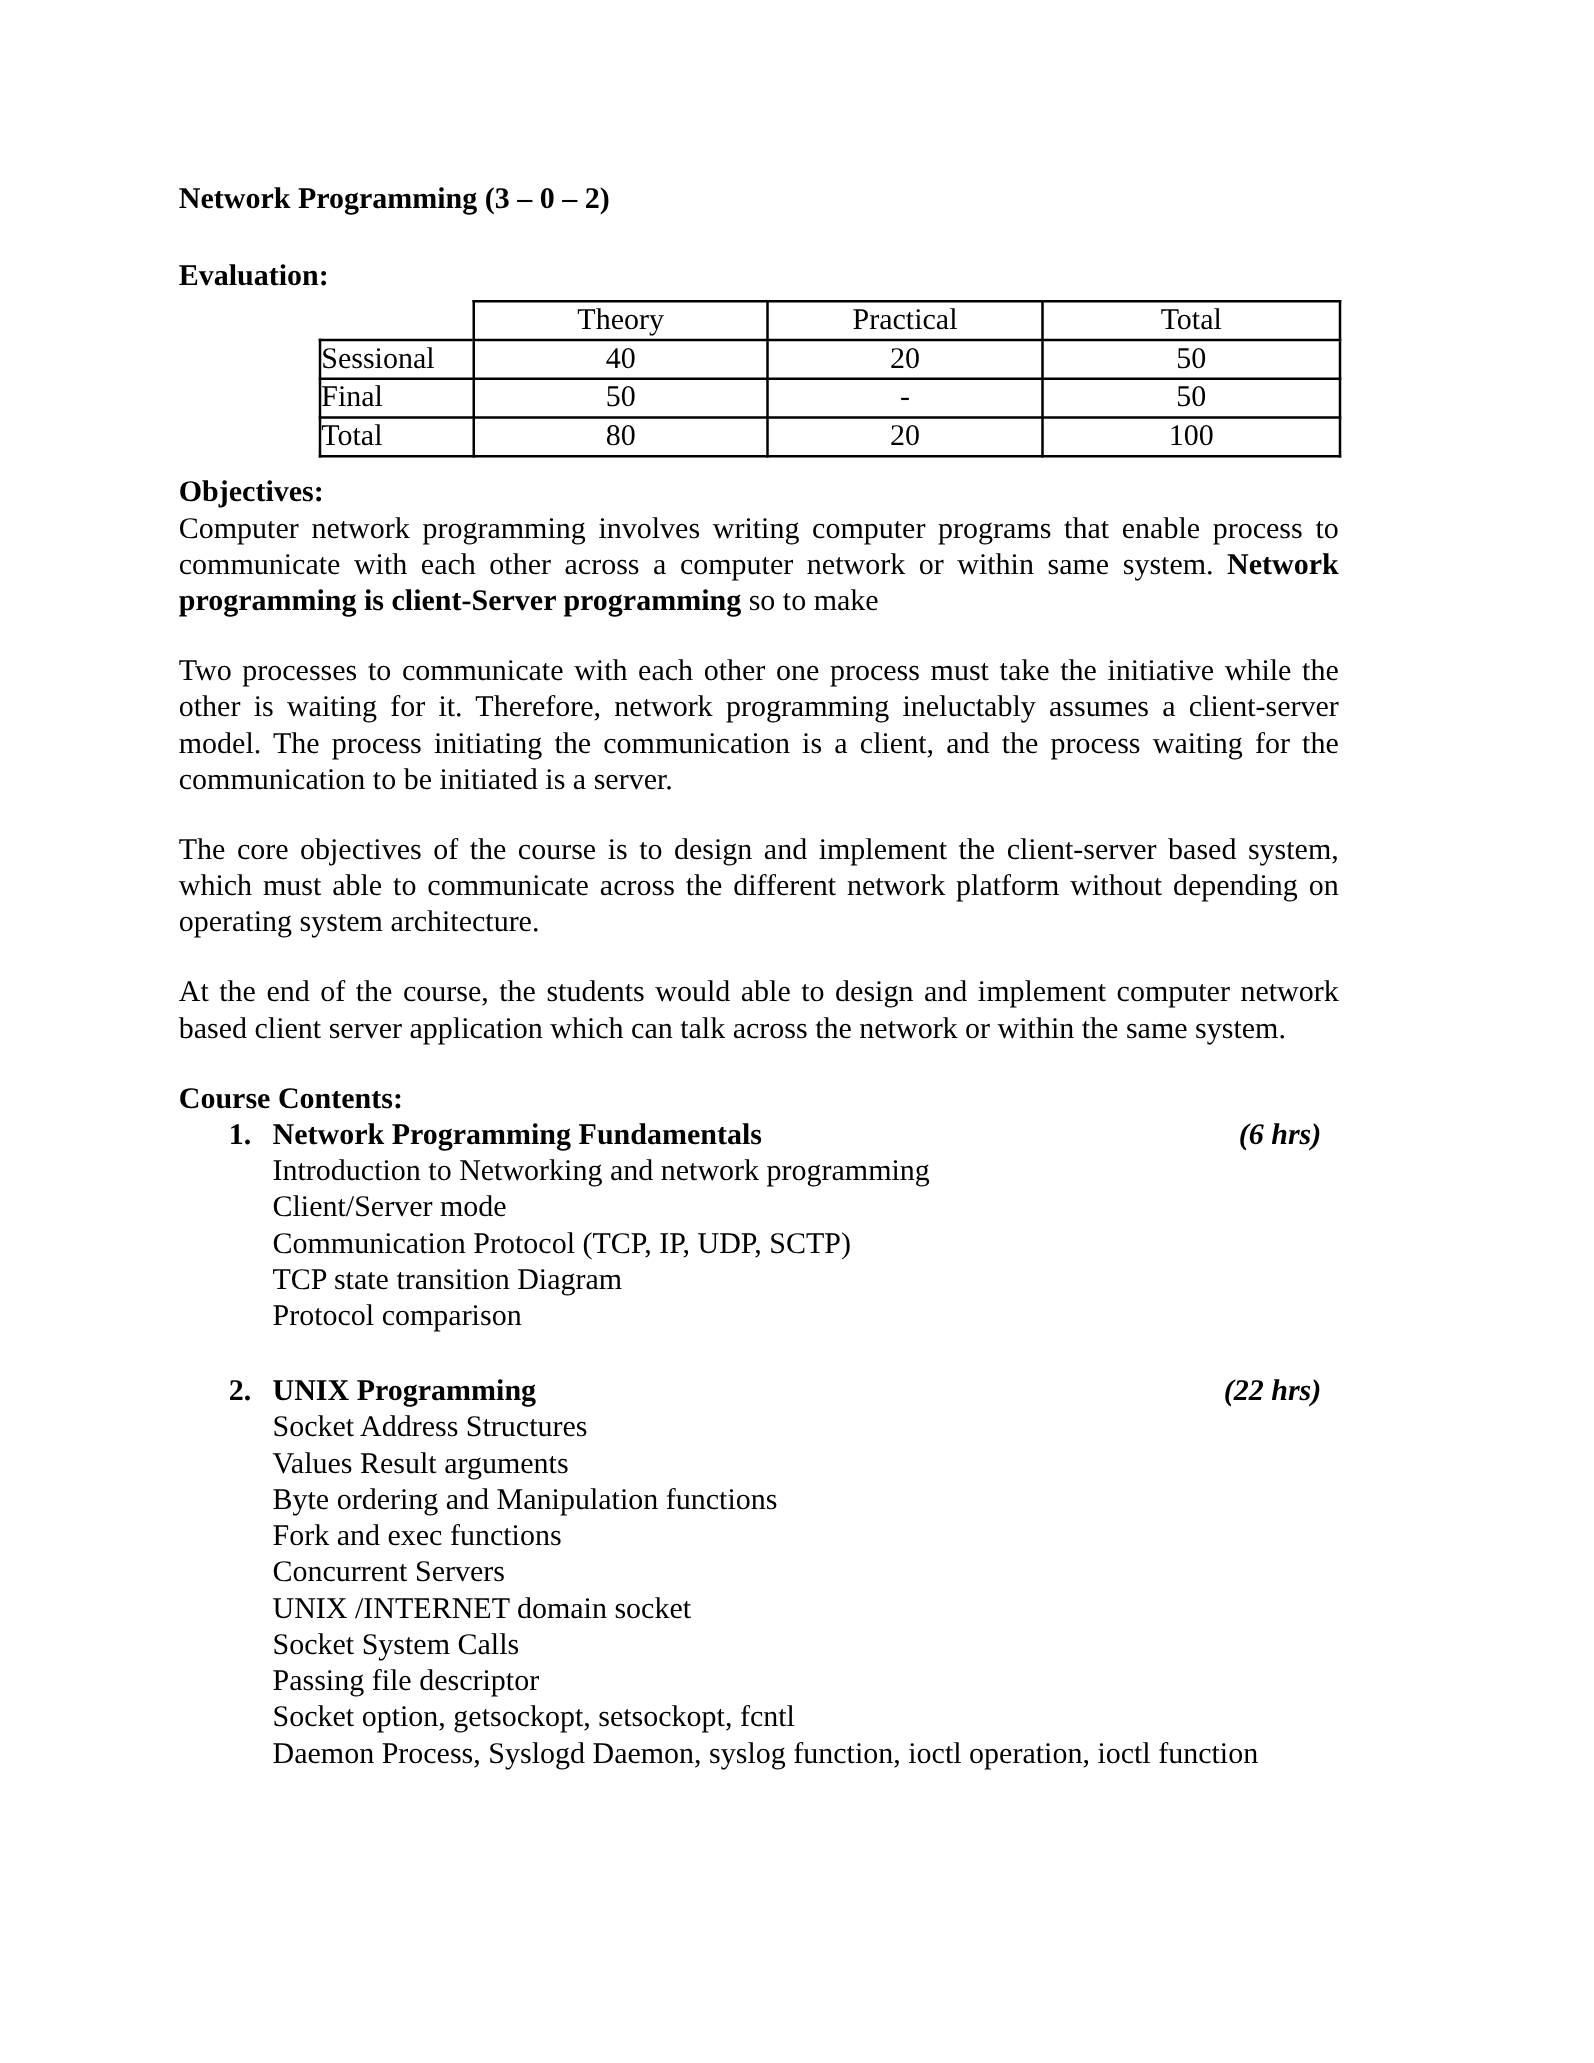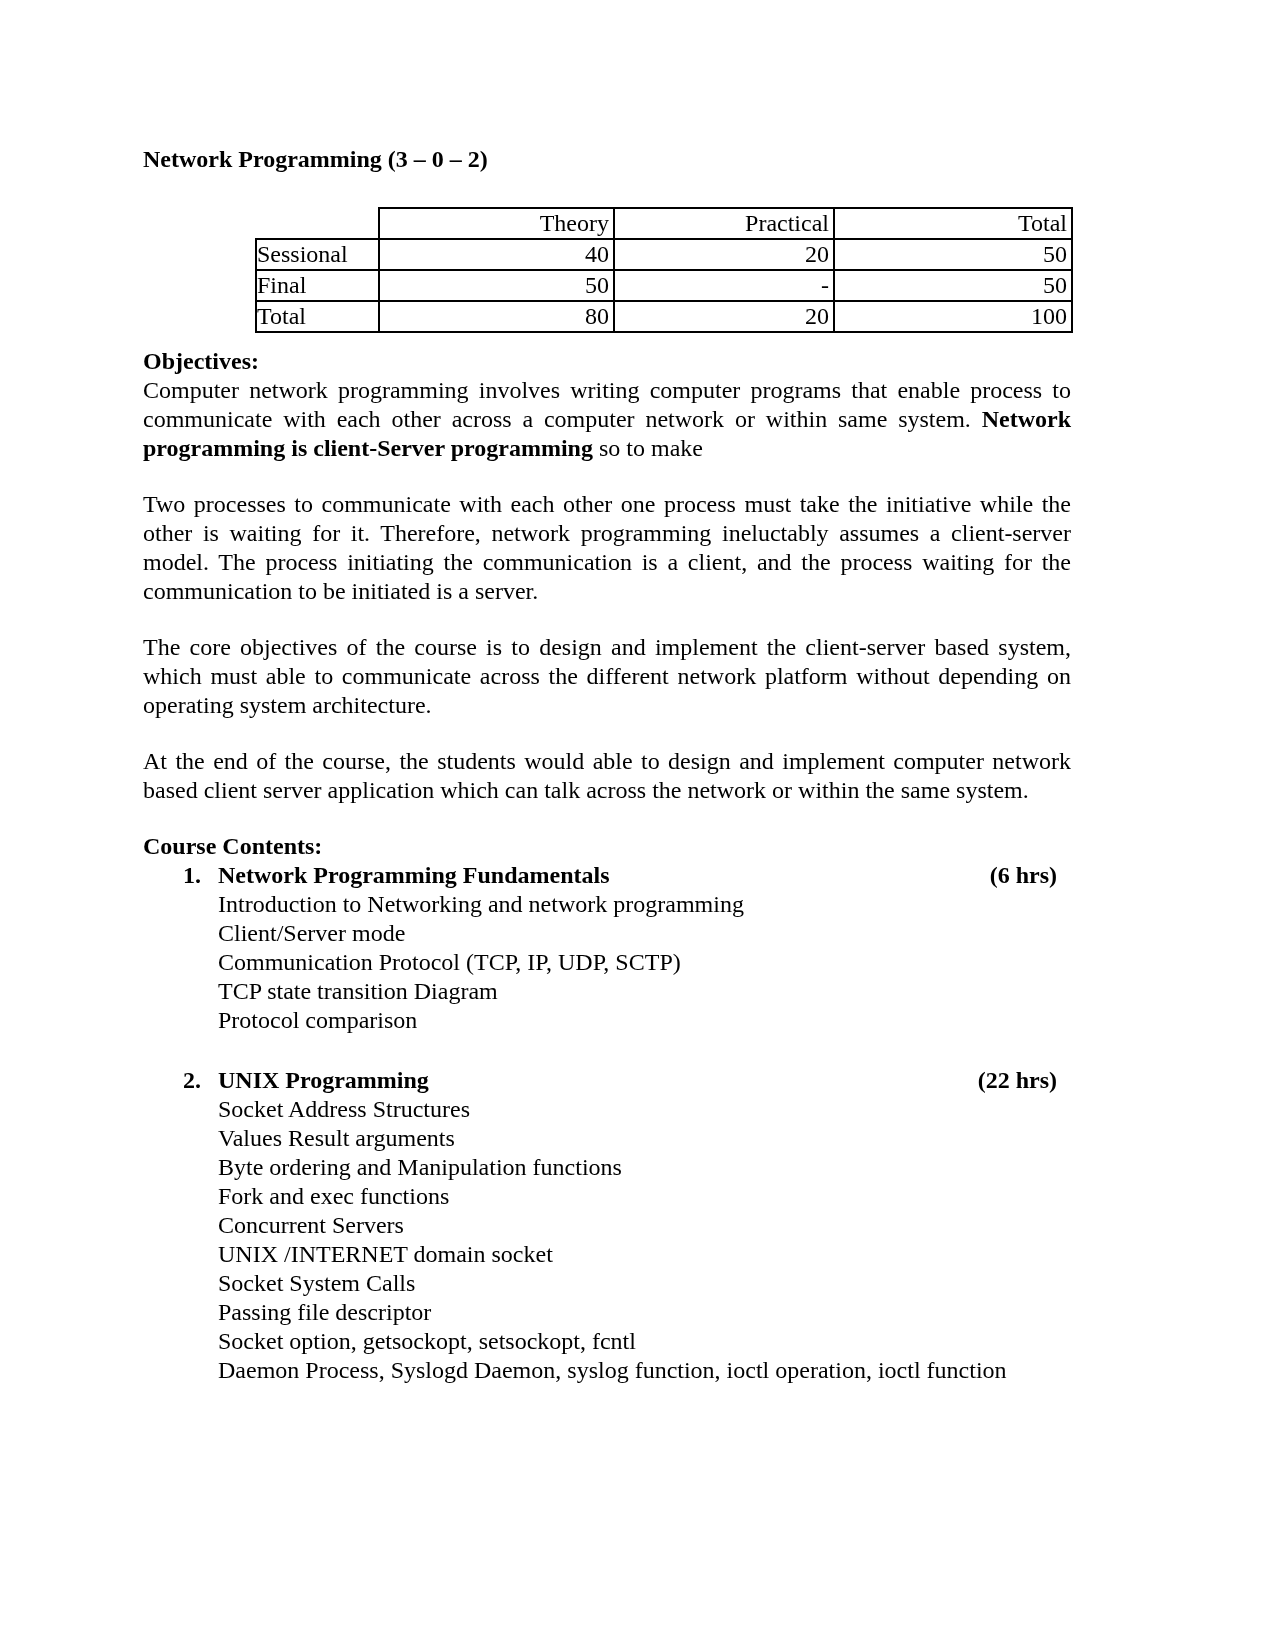--- a/index.html
+++ b/index.html
@@ -42,21 +42,21 @@
     table-layout: fixed;
     margin-top: 4px;
     margin-left: 112px;
     margin-bottom: 14px;
     width: 816px;
   }
   table.eval td {
     border: 2px solid #000;
     height: 26px;
     padding: 0 4px;
-    text-align: right;
+    text-align: center;
     vertical-align: middle;
     overflow: hidden;
   }
   table.eval td.ghost {
     border: none;
     background: transparent;
   }
   table.eval td.rowlabel {
     text-align: left;
     padding-left: 0;
@@ -72,32 +72,33 @@
   .course-item + .course-item { margin-top: 31px; }
   .item-head {
     display: flex;
     align-items: baseline;
     padding-left: 40px;
     padding-right: 14px;
     font-weight: bold;
   }
   .item-num { width: 35px; flex: 0 0 auto; }
   .item-title { flex: 0 1 auto; }
-  .item-hours { margin-left: auto; flex: 0 0 auto; }
+  .item-hours { margin-left: auto; flex: 0 0 auto; font-style: italic; }
   .topics { padding-left: 75px; }
   .topic { white-space: nowrap; }
 </style>
 </head>
 <body>
 
 <div class="page">
   <div class="content">
 
     <div class="title">Network Programming (3 – 0 – 2)</div>
 
+    <div class="section-heading">Evaluation:</div>
 
     <table class="eval">
       <colgroup>
         <col style="width:123px">
           <col style="width:235px">
           <col style="width:220px">
           <col style="width:238px">
       </colgroup>
       <tbody>
         <tr>

